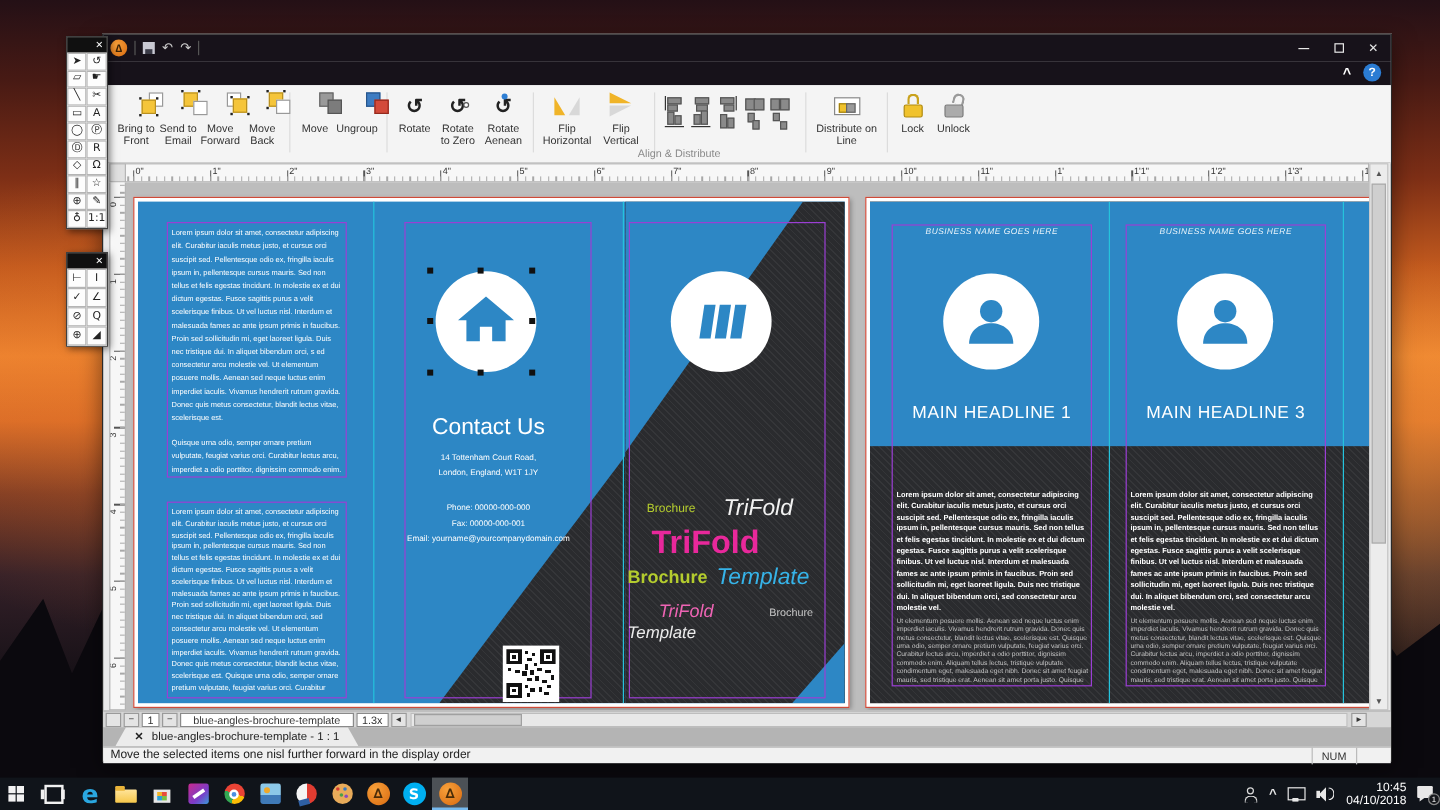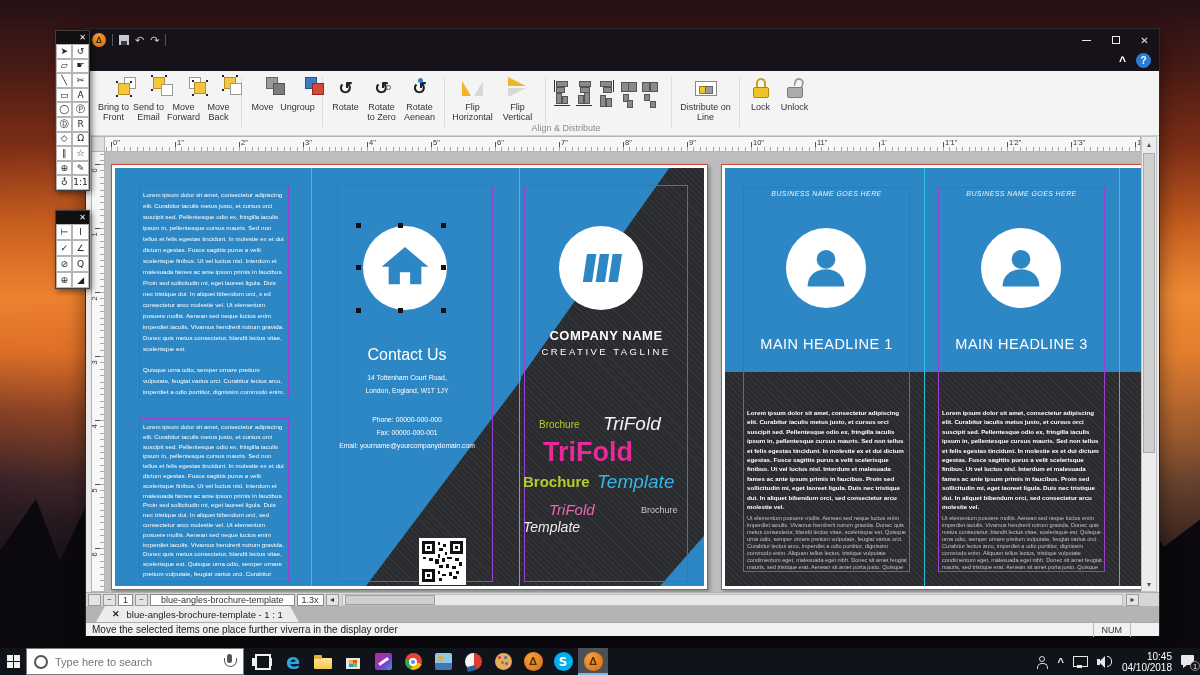--- a/index.html
+++ b/index.html
@@ -110,21 +110,21 @@
   .flow p { font-size:6.2px; line-height:11px; margin-bottom:10px; }
   .p3-dark { position:absolute; left:406px; top:0; width:183px; height:418px; }
   .p3-blue { position:absolute; left:406px; top:0; width:183px; height:418px; background:#2d87c5; clip-path:polygon(0 0,81% 0,0 50%); }
   .p3-corner { position:absolute; left:406px; top:0; width:183px; height:418px; background:#2d87c5; clip-path:polygon(76% 100%,100% 88%,100% 100%); }
   .p2-dark { position:absolute; left:251px; top:212px; width:155px; height:206px; clip-path:polygon(100% 0,100% 100%,0 100%); }
   .circle-badge { position:absolute; width:84px; height:84px; border-radius:50%; background:#fff; display:flex; align-items:center; justify-content:center; }
   .circle-badge svg { width:56px; height:56px; }
   .handles { position:absolute; left:241px; top:55px; width:90px; height:90px; pointer-events:none; }
   .hd { position:absolute; width:5px; height:5px; background:#111; }
   .contact { position:absolute; left:206px; top:178px; width:172px; text-align:center; color:#fff; }
-  .c-head { font-size:16px; margin-bottom:7px; }
+  .c-head { font-size:19px; margin-bottom:7px; }
   .c-line { font-size:6.8px; line-height:13px; }
   .c-gap { height:16px; }
   .cover-co { position:absolute; left:406px; top:160px; width:170px; text-align:center; color:#fff; overflow:hidden; }
   .co-name { font-size:13px; font-weight:bold; letter-spacing:.5px; white-space:nowrap; }
   .co-tag { font-size:9.5px; letter-spacing:2.5px; white-space:nowrap; margin-top:3px; }
   #word-cloud { position:absolute; left:408px; top:245px; width:186px; height:115px; }
   .wc { position:absolute; white-space:nowrap; font-family:"Liberation Sans",sans-serif; }
   .wc0{left:16px;top:6px;font-size:10px;}
   .wc1{left:80px;top:0px;font-size:19px;font-style:italic;}
   .wc2{left:20px;top:24px;font-size:27px;font-weight:bold;}
@@ -470,24 +470,20 @@
 
           <div class="circle-badge" style="left:444px;top:58px">
             <svg viewBox="0 0 24 24">
                 <g fill="#2d87c5">
                   <polygon points="6,6 10,6 8.2,18 4.2,18"></polygon>
                   <polygon points="11.5,6 15.5,6 13.7,18 9.7,18"></polygon>
                   <polygon points="17,6 21,6 19.2,18 15.2,18"></polygon>
                 </g>
               </svg>
           </div>
-          <div class="cover-co">
-            <div class="co-name">COMPANY NAME</div>
-            <div class="co-tag">CREATIVE TAGLINE</div>
-          </div>
           <div id="word-cloud">
               <span class="wc wc0" style="color: rgb(180, 204, 46);">Brochure</span>
               <span class="wc wc1" style="color: rgb(242, 242, 242);">TriFold</span>
               <span class="wc wc2" style="color: rgb(232, 40, 155);">TriFold</span>
               <span class="wc wc3" style="color: rgb(180, 204, 46);">Brochure</span>
               <span class="wc wc4" style="color: rgb(54, 179, 232);">Template</span>
               <span class="wc wc5" style="color: rgb(238, 100, 180);">TriFold</span>
               <span class="wc wc6" style="color: rgb(200, 200, 200);">Brochure</span>
               <span class="wc wc7" style="color: rgb(236, 236, 236);">Template</span>
             </div>
@@ -595,21 +591,21 @@
     </div>
 
     <div class="doctabs">
       <div class="dtab">
         <span class="x">✕</span>
         <span>blue-angles-brochure-template - 1 : 1</span>
       </div>
     </div>
 
     <div class="statusbar">
-      <span>Move the selected items one place further viverra in the display order</span>
+      <span>Move the selected items one nisl further forward in the display order</span>
       <span class="num">NUM</span>
     </div>
   </div>
 
   <div class="palette" style="top:30px">
     <div class="pal-title">
         <span class="pal-x">✕</span>
       </div>
     <div class="pal-grid" id="pal1-grid">
         <div class="tcell">
@@ -707,25 +703,20 @@
   </div>
 
   <div class="taskbar">
     <div class="start">
       <div class="winlogo">
           <i></i>
           <i></i>
           <i></i>
           <i></i>
         </div>
-    </div>
-    <div class="searchbox">
-      <span class="cortana"></span>
-      <input type="text" placeholder="Type here to search" style="">
-      <span class="mic"></span>
     </div>
     <div id="tb-apps">
         <div class="tb-app">
           <div class="ti ti-taskview"></div>
         </div>
         <div class="tb-app">
           <div class="ti ti-edge">e</div>
         </div>
         <div class="tb-app">
           <div class="ti ti-folder"></div>

